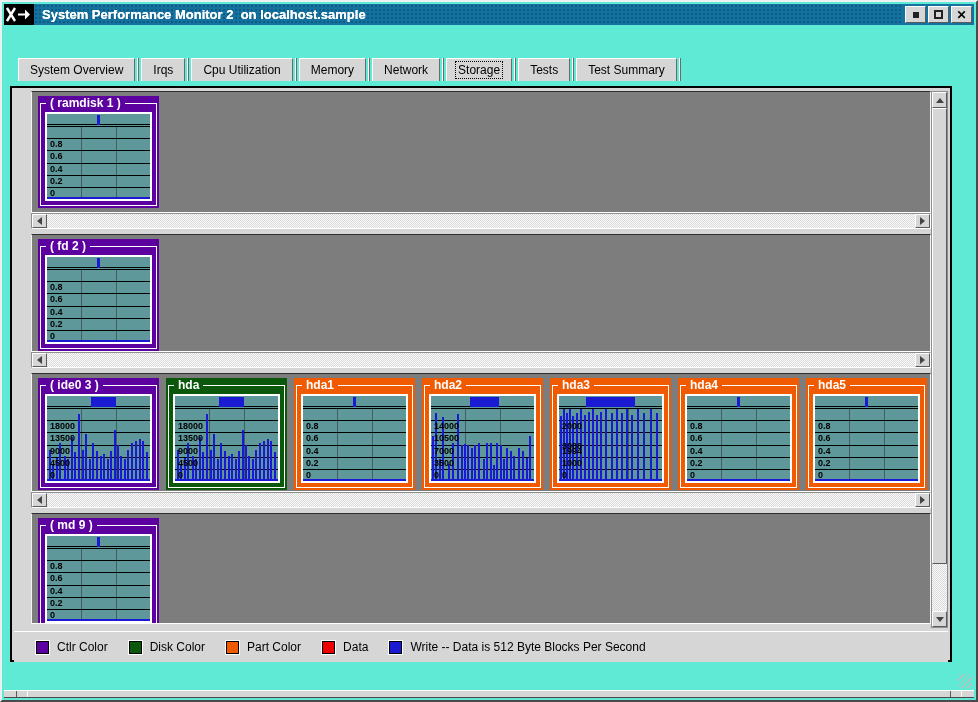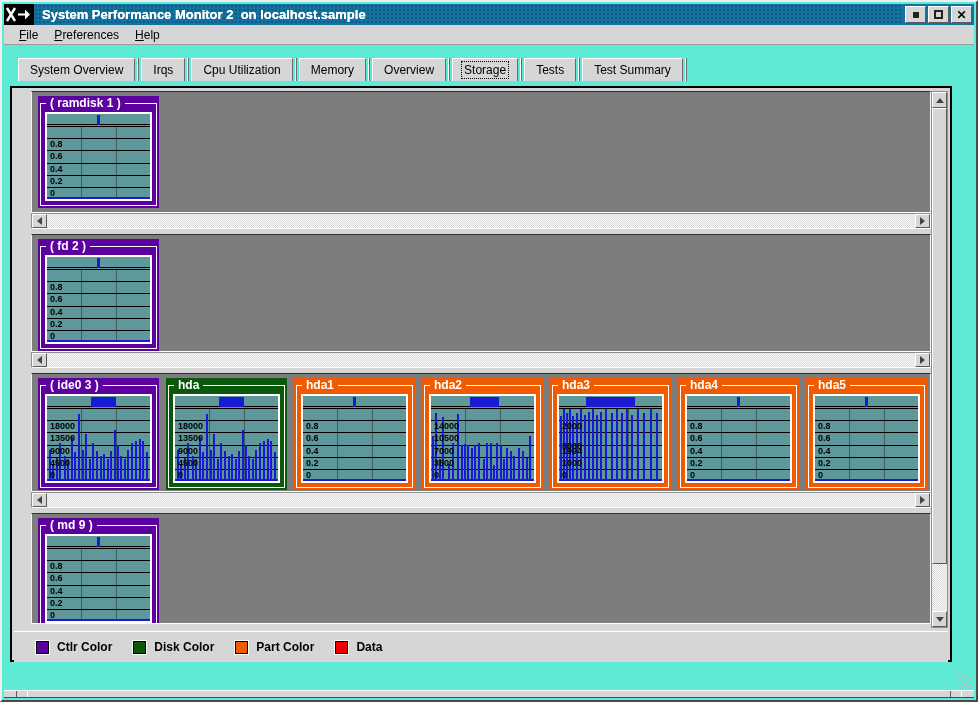--- a/index.html
+++ b/index.html
@@ -69,21 +69,21 @@
   .marker{position:absolute;top:1px;height:10px;}
   .plot{position:absolute;left:0;top:12px;width:103px;height:73px;text-align:center;}
   .gline{position:absolute;left:0;width:103px;height:1px;background:#000;}
   .vline{position:absolute;top:0;bottom:0;width:1px;background:rgba(35,35,35,.5);}
   .ylab{position:absolute;left:3px;font-size:9px;font-weight:bold;color:#000;line-height:10px;z-index:2;}
   .spike{position:absolute;bottom:2px;width:2px;z-index:1;}
   .baseline{position:absolute;left:0;bottom:0;width:103px;height:2px;}
   
   .legend{position:absolute;left:2px;top:543px;width:934px;height:31px;background:#d6d6d6;border-top:1px solid #fff;
     display:flex;align-items:center;padding-left:22px;gap:21px;}
-  .leg-item{display:flex;align-items:center;gap:8px;font-weight:bold;}
+  .leg-item{display:flex;align-items:center;gap:8px;}
   .leg-swatch{width:13px;height:13px;border:1px solid #000;outline:1px solid #fff;}
   .leg-label{font-size:12px;color:#000;white-space:nowrap;}
   
   .bottombar{position:absolute;left:2px;bottom:2px;right:2px;height:8px;background:#d6d6d6;
     border-top:1px solid #fff;border-bottom:1px solid #4a4a4a;}
   .grip-notch{position:absolute;top:0;bottom:0;width:12px;border-left:1px solid #5a5a5a;border-right:1px solid #fff;}
   .grip-diag{position:absolute;right:4px;bottom:12px;width:14px;height:14px;
     background:repeating-linear-gradient(135deg,#bdbdbd 0 1px,rgba(0,0,0,0) 1px 4px);}
 </style>
 </head>
@@ -106,36 +106,31 @@
         </div>
       <div class="tb-btn">
           <div class="glyph-max"></div>
         </div>
       <div class="tb-btn">
           <span class="glyph-close">✕</span>
         </div>
     </div>
   </div>
 
-  <div class="menubar">
-      <div class="menu-item"><span class="acc">F</span>ile</div>
-      <div class="menu-item"><span class="acc">P</span>references</div>
-      <div class="menu-item"><span class="acc">H</span>elp</div>
-    </div>
 
   <div class="tabbar">
       <div class="tab"><span class="inner">System Overview</span></div>
       <div class="tab-sep"></div>
       <div class="tab"><span class="inner">Irqs</span></div>
       <div class="tab-sep"></div>
       <div class="tab"><span class="inner">Cpu Utilization</span></div>
       <div class="tab-sep"></div>
       <div class="tab"><span class="inner">Memory</span></div>
       <div class="tab-sep"></div>
-      <div class="tab"><span class="inner">Overview</span></div>
+      <div class="tab"><span class="inner">Network</span></div>
       <div class="tab-sep"></div>
       <div class="tab selected"><span class="inner">Storage</span></div>
       <div class="tab-sep"></div>
       <div class="tab"><span class="inner">Tests</span></div>
       <div class="tab-sep"></div>
       <div class="tab"><span class="inner">Test Summary</span></div>
       <div class="tab-sep"></div>
     </div>
 
   <div class="bigframe">
@@ -556,20 +551,24 @@
           <span class="leg-label">Disk Color</span>
         </div>
         <div class="leg-item">
           <div class="leg-swatch" style="background: rgb(240, 90, 0);"></div>
           <span class="leg-label">Part Color</span>
         </div>
         <div class="leg-item">
           <div class="leg-swatch" style="background: rgb(238, 0, 0);"></div>
           <span class="leg-label">Data</span>
         </div>
+        <div class="leg-item">
+          <div class="leg-swatch" style="background: rgb(26, 26, 210);"></div>
+          <span class="leg-label">Write -- Data is 512 Byte Blocks Per Second</span>
+        </div>
       </div>
   </div>
 
   <div class="grip-diag"></div>
   <div class="bottombar">
     <div class="grip-notch" style="left:12px"></div>
     <div class="grip-notch" style="right:12px"></div>
   </div>
 
 </div>

